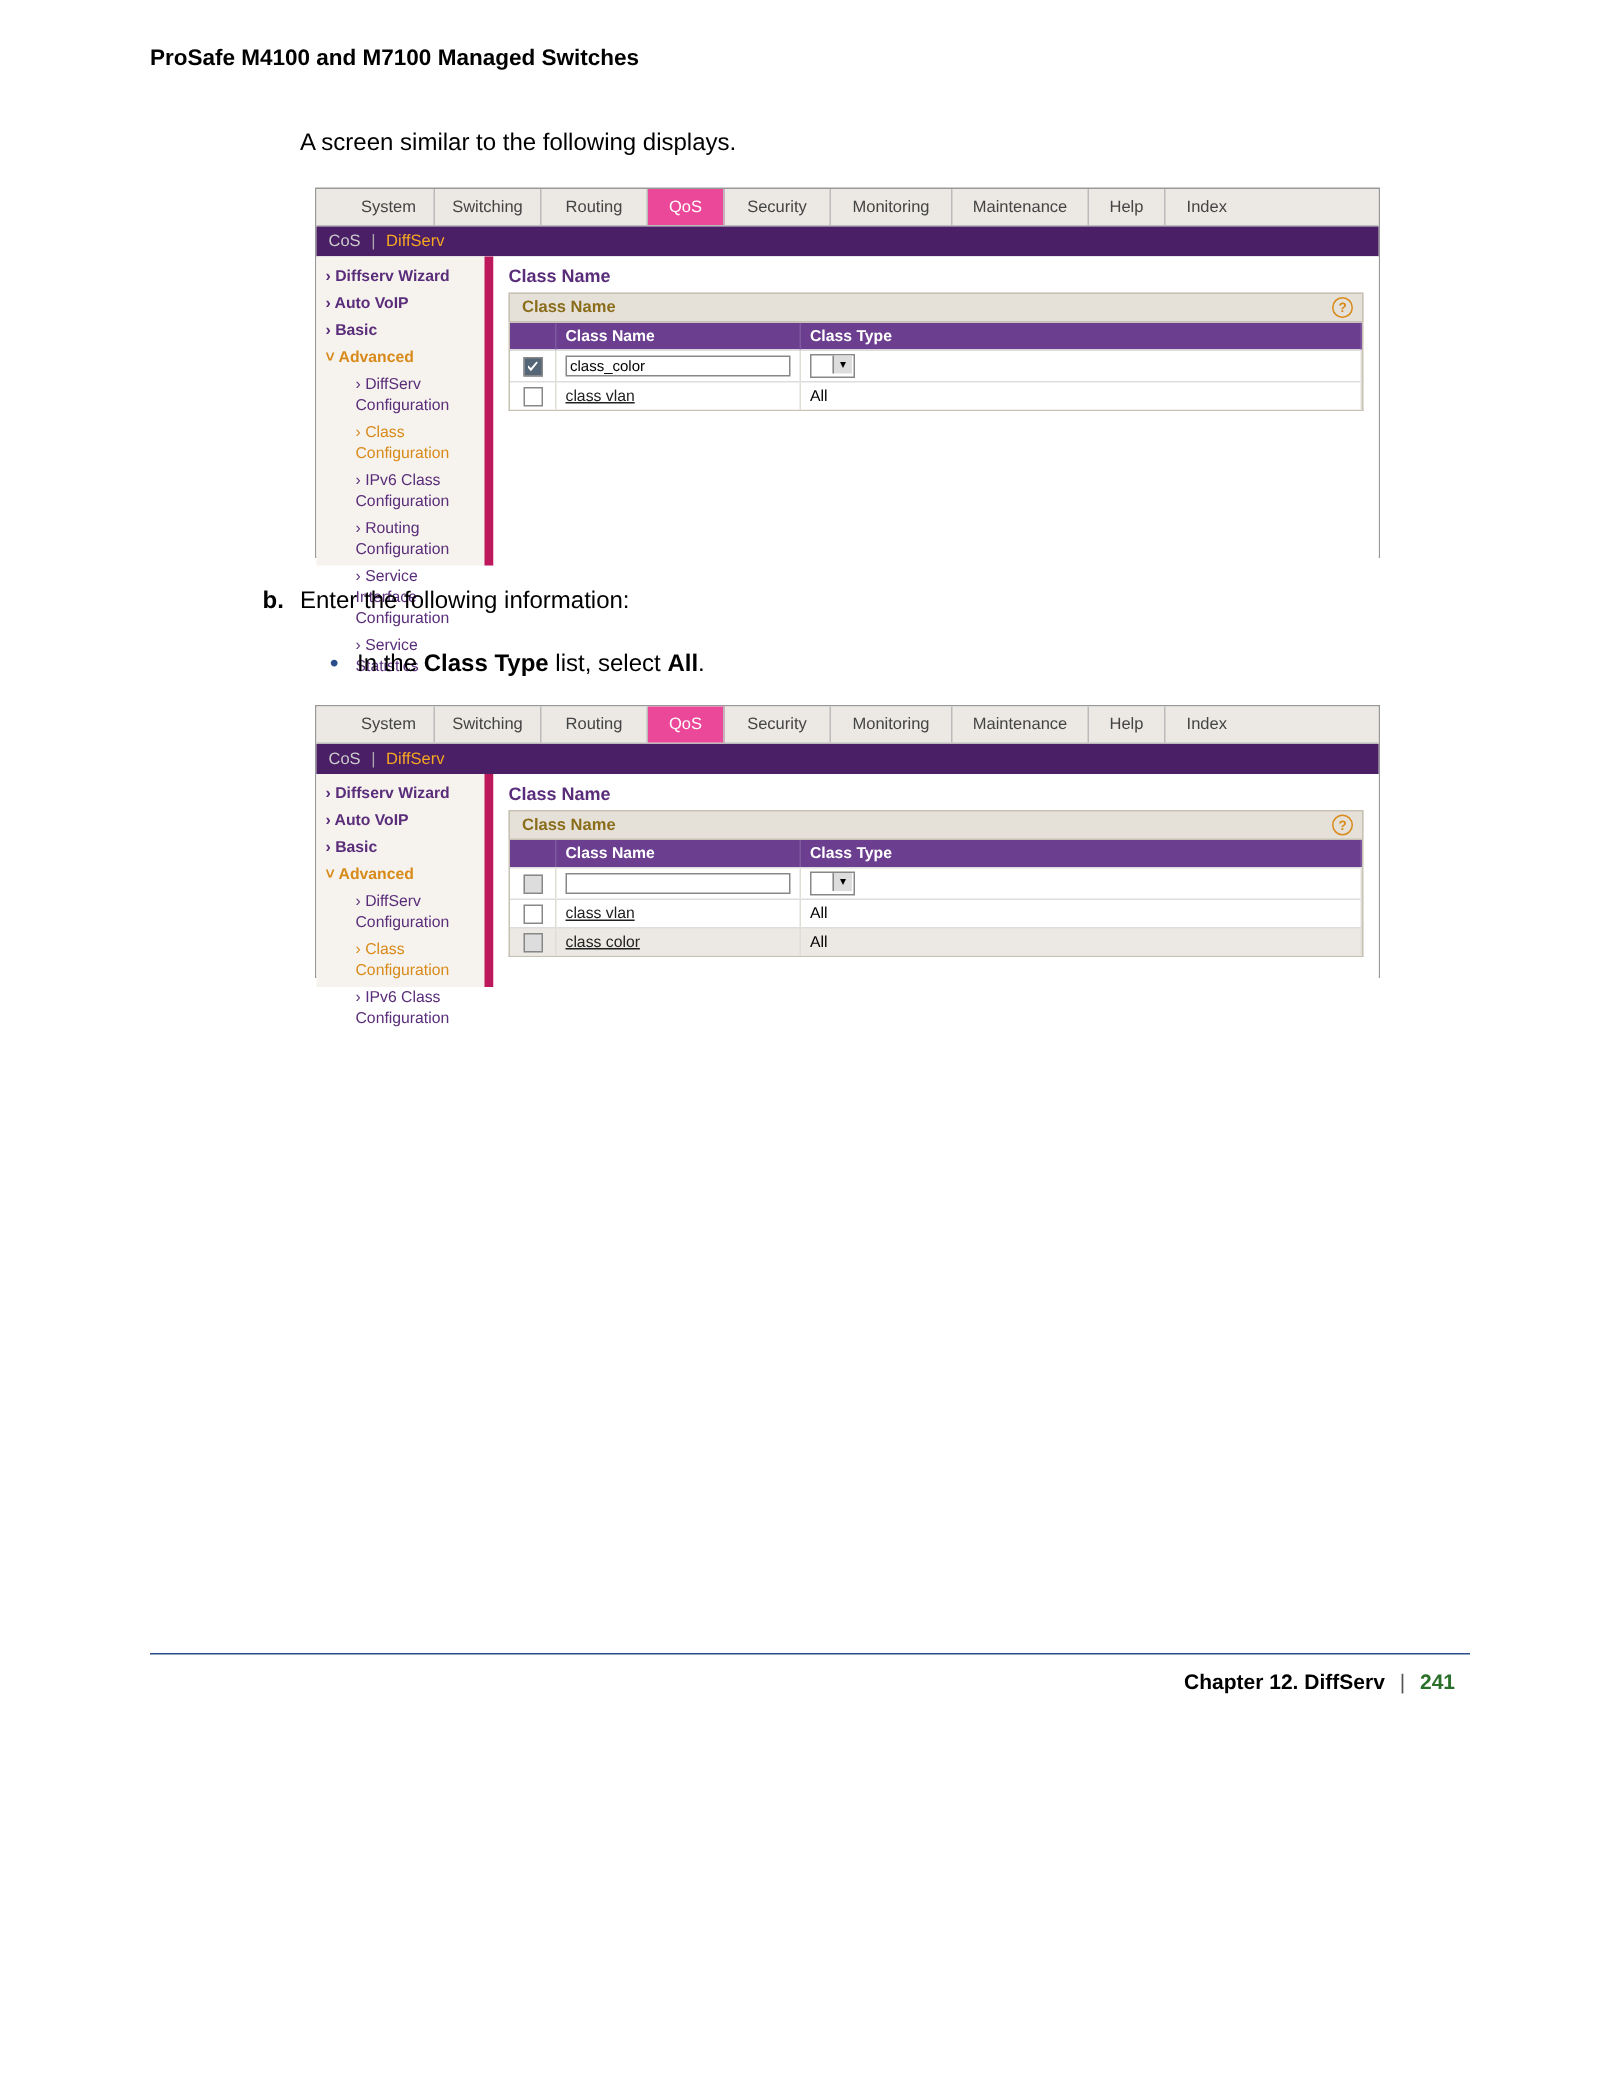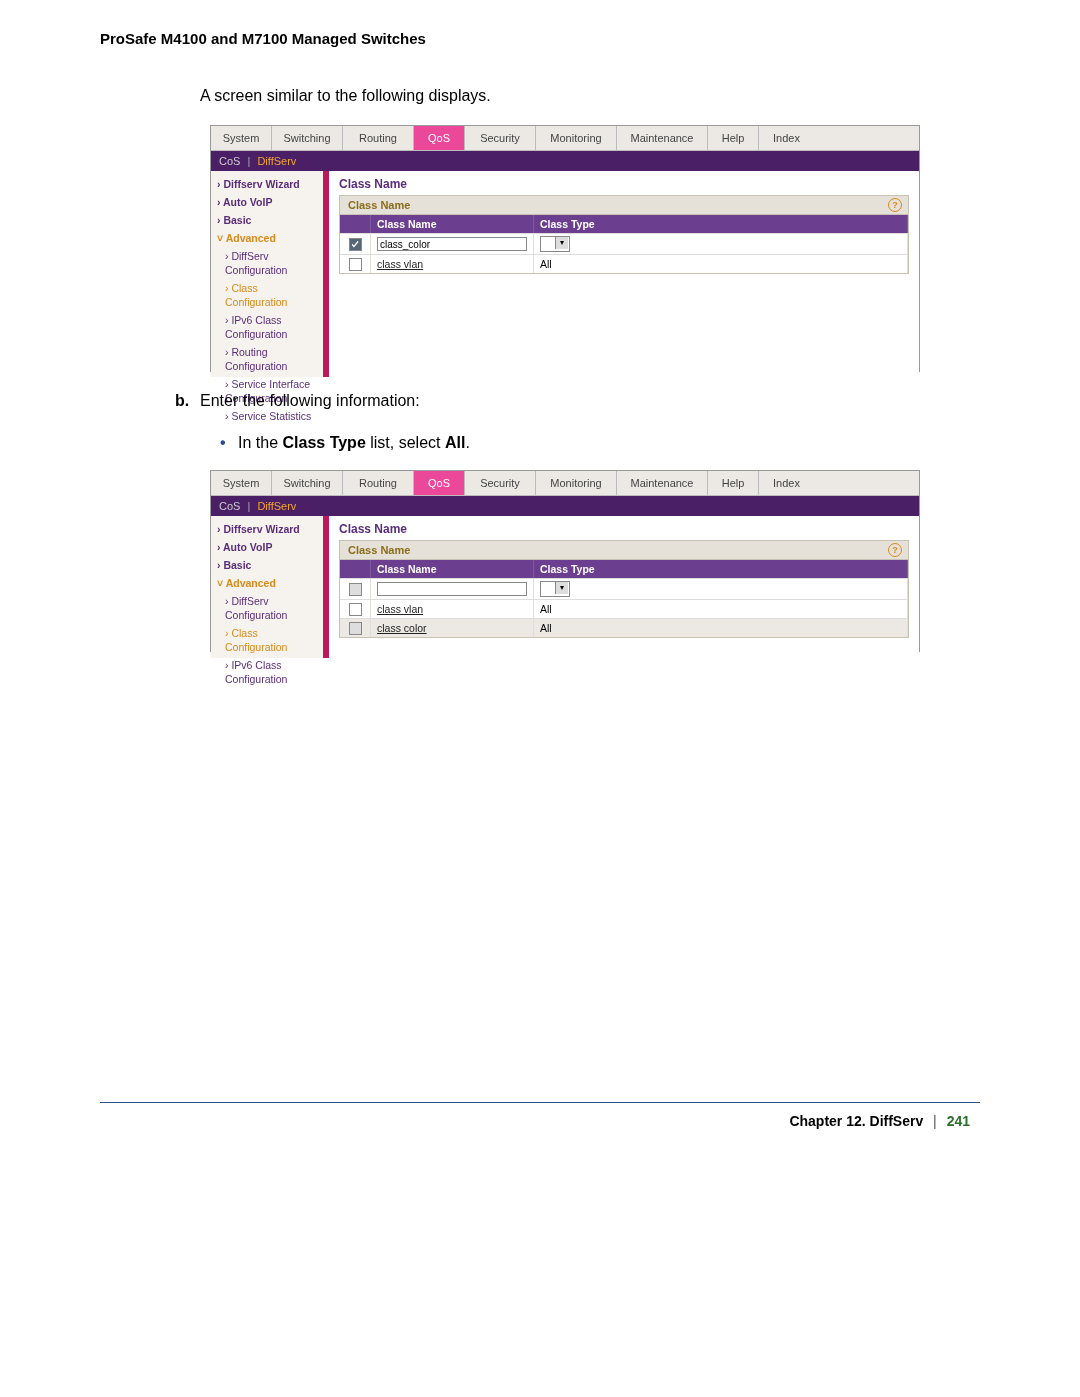--- a/index.html
+++ b/index.html
@@ -9,39 +9,39 @@
   .intro{font-size:16px;padding:0 0 10px 100px;}
   .step{font-size:16px;padding:10px 0 0 75px;}
   .step .label{display:inline-block;width:25px;font-weight:bold;}
   .bullets{padding:6px 0 0 120px;font-size:16px;}
   .bullets li{list-style:none;position:relative;padding:2px 0 2px 18px;}
   .bullets li::before{content:"•";position:absolute;left:0;color:#2a4f8a;font-weight:bold;}
   
   .shot{margin:10px 0 10px 110px;border:1px solid #999;background:#fff;font-size:11px;}
   .tabs{display:flex;background:#ece9e4;border-bottom:1px solid #bbb;}
   .tab{padding:6px 0;text-align:center;border-right:1px solid #bbb;color:#444;}
-  .tab.system{width:60px;}
+  .tab.system{width:60px;padding-left:18px;}
   .tab.switching{width:70px;}
   .tab.routing{width:70px;}
   .tab.qos{width:50px;background:#ec4899;color:#fff;}
   .tab.security{width:70px;}
   .tab.monitoring{width:80px;}
   .tab.maintenance{width:90px;}
   .tab.help{width:50px;}
   .tab.index{width:55px;border-right:none;}
   .subbar{background:#4a1f66;color:#ccc;padding:4px 8px;font-size:11px;}
   .subbar .sub-link{color:#ccc;}
   .subbar .active{color:#f5a623;}
   .subbar .sep{color:#aaa;padding:0 4px;}
   .content-area{display:flex;background:#fff;}
   .sidebar{width:112px;background:#f6f3ee;border-right:6px solid #be185d;padding:4px 0;font-size:10.5px;}
   .sidebar .sb-item{padding:2px 6px;color:#5a2d7a;cursor:pointer;line-height:14px;}
   .sidebar .sb-item.bold{font-weight:bold;}
   .sidebar .sb-item.orange{color:#d88a1a;}
-  .sidebar .sb-item.sub{padding-left:14px;font-weight:normal;}
+  .sidebar .sb-item.sub{padding-left:26px;font-weight:normal;}
   .sidebar .sb-item.caret::before{content:"› ";color:inherit;}
   .sidebar .sb-item.down::before{content:"˅ ";color:#d88a1a;}
   .main{flex:1;background:#fff;padding:6px 10px 10px 10px;}
   .panel-title{color:#5a2d7a;font-weight:bold;font-size:12px;padding-bottom:4px;}
   .panel-head{background:#e6e1d8;border:1px solid #c8c2b5;padding:3px 8px;color:#8a6d1a;font-weight:bold;font-size:11px;position:relative;}
   .help-icon{position:absolute;right:6px;top:2px;width:12px;height:12px;border:1px solid #d88a1a;border-radius:50%;color:#d88a1a;font-size:9px;line-height:12px;text-align:center;}
   .grid{border:1px solid #c8c2b5;border-top:none;}
   .grid-header{display:flex;background:#6b3e8f;color:#fff;font-weight:bold;font-size:10.5px;}
   .grid-header .cell{padding:3px 6px;border-right:1px solid #7e59a0;}
   .grid-row{display:flex;background:#fff;border-top:1px solid #ddd;font-size:10.5px;min-height:18px;}

